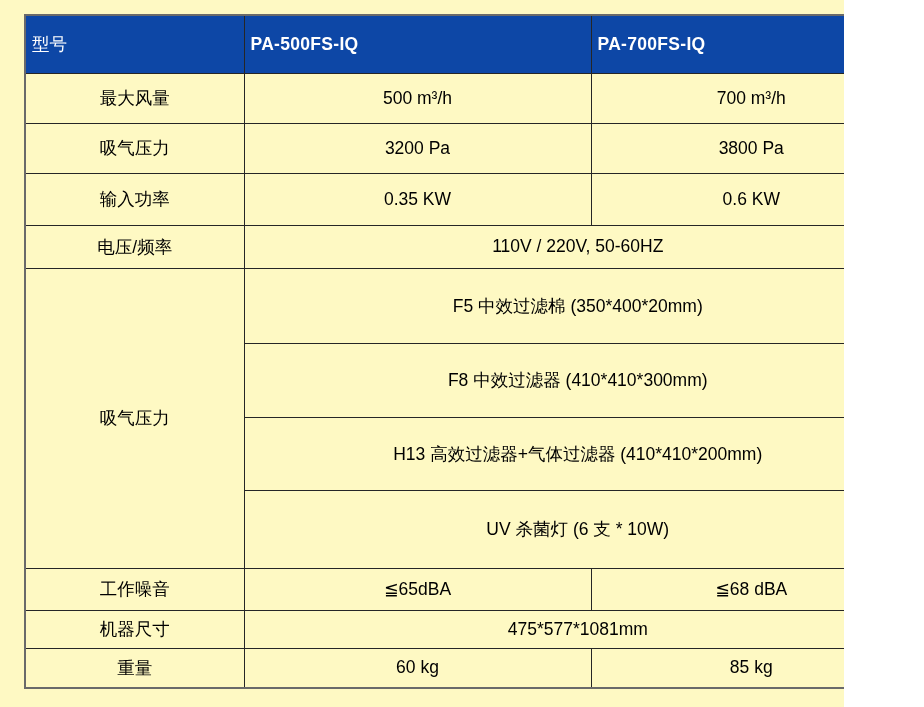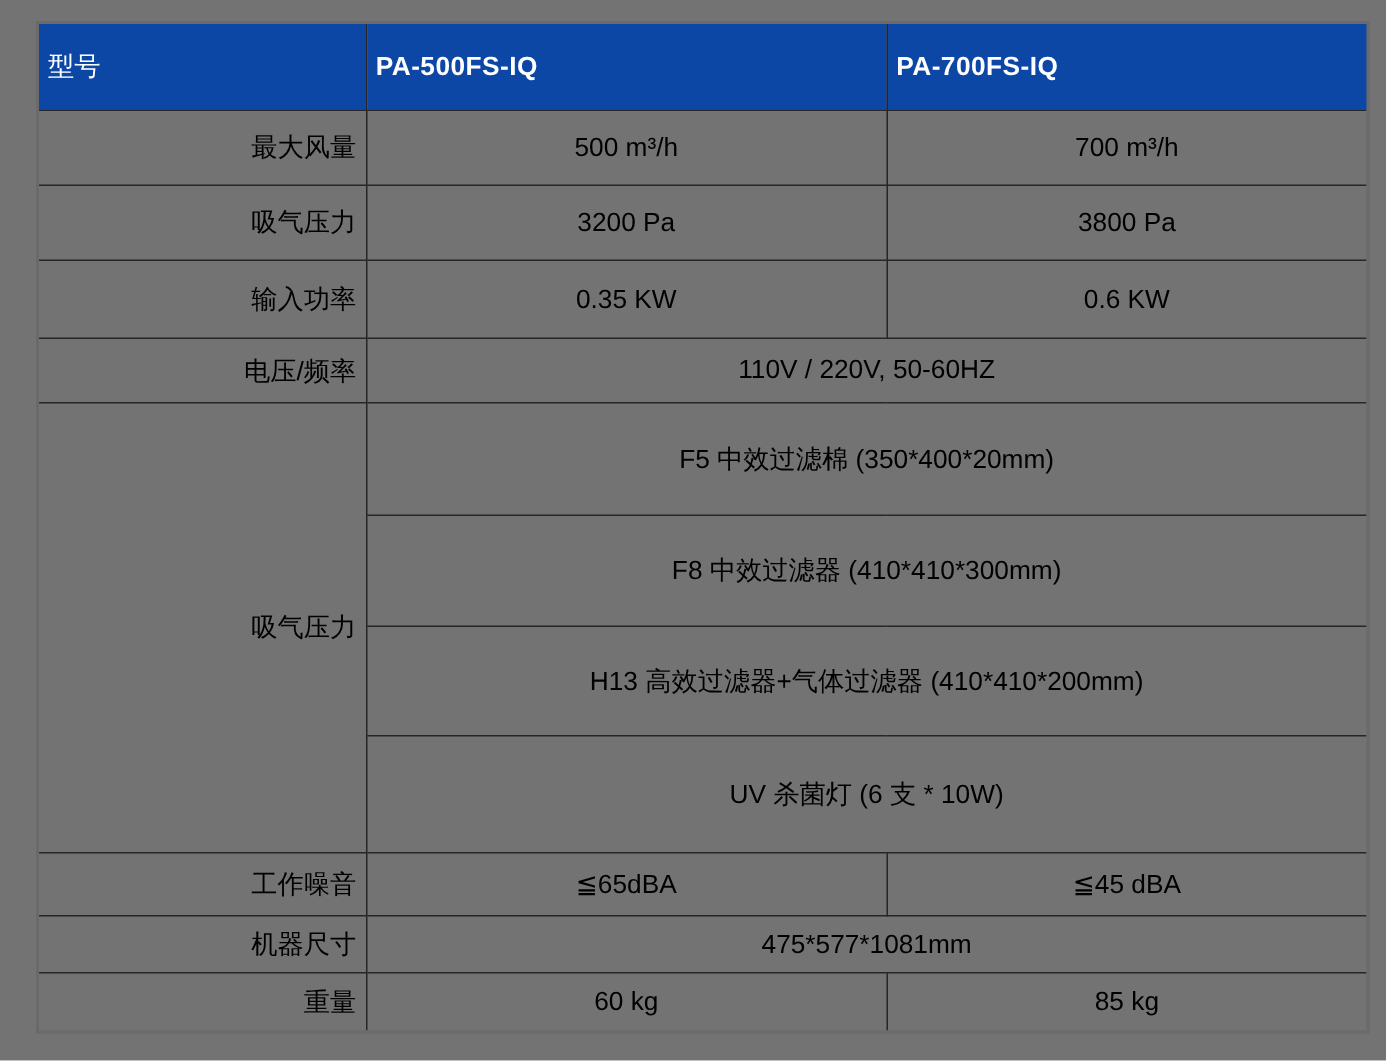--- a/index.html
+++ b/index.html
@@ -5,23 +5,23 @@
   html, body {
     margin: 0;
     padding: 0;
     background: #ffffff;
     width: 924px;
     height: 707px;
     font-family: "Liberation Sans", "DejaVu Sans", sans-serif;
   }
   .stage {
     position: relative;
-    width: 924px;
+    width: 844px;
     height: 707px;
-    background: #737373;
+    background: #fef9c3;
     overflow: hidden;
   }
   table.spec-table {
     position: absolute;
     left: 24px;
     top: 14px;
     width: 887px;
     border-collapse: collapse;
     table-layout: fixed;
     font-size: 17.5px;
@@ -41,21 +41,21 @@
     color: var(--header-text, #ffffff);
     font-weight: normal;
     text-align: left;
   }
   .spec-table thead th.model {
     text-align: left;
     font-weight: 700;
     letter-spacing: 0.3px;
   }
   .spec-table td.label {
-    text-align: right;
+    text-align: center;
   }
   .spec-table td.value {
     text-align: center;
     margin-left: 48px;
   }
   
   tr.r-header  { height: 58px; }
   tr.r-airflow { height: 50px; }
   tr.r-press   { height: 50px; }
   tr.r-power   { height: 52px; }
@@ -114,21 +114,21 @@
       </tr>
       <tr class="r-filter3">
         <td class="value" colspan="2">H13 高效过滤器+气体过滤器 (410*410*200mm)</td>
       </tr>
       <tr class="r-filter4">
         <td class="value" colspan="2">UV 杀菌灯 (6 支 * 10W)</td>
       </tr>
       <tr class="r-noise">
         <td class="label">工作噪音</td>
         <td class="value">≦65dBA</td>
-        <td class="value">≦45 dBA</td>
+        <td class="value">≦68 dBA</td>
       </tr>
       <tr class="r-dims">
         <td class="label">机器尺寸</td>
         <td class="value" colspan="2">475*577*1081mm</td>
       </tr>
       <tr class="r-weight">
         <td class="label">重量</td>
         <td class="value">60 kg</td>
         <td class="value">85 kg</td>
       </tr>

